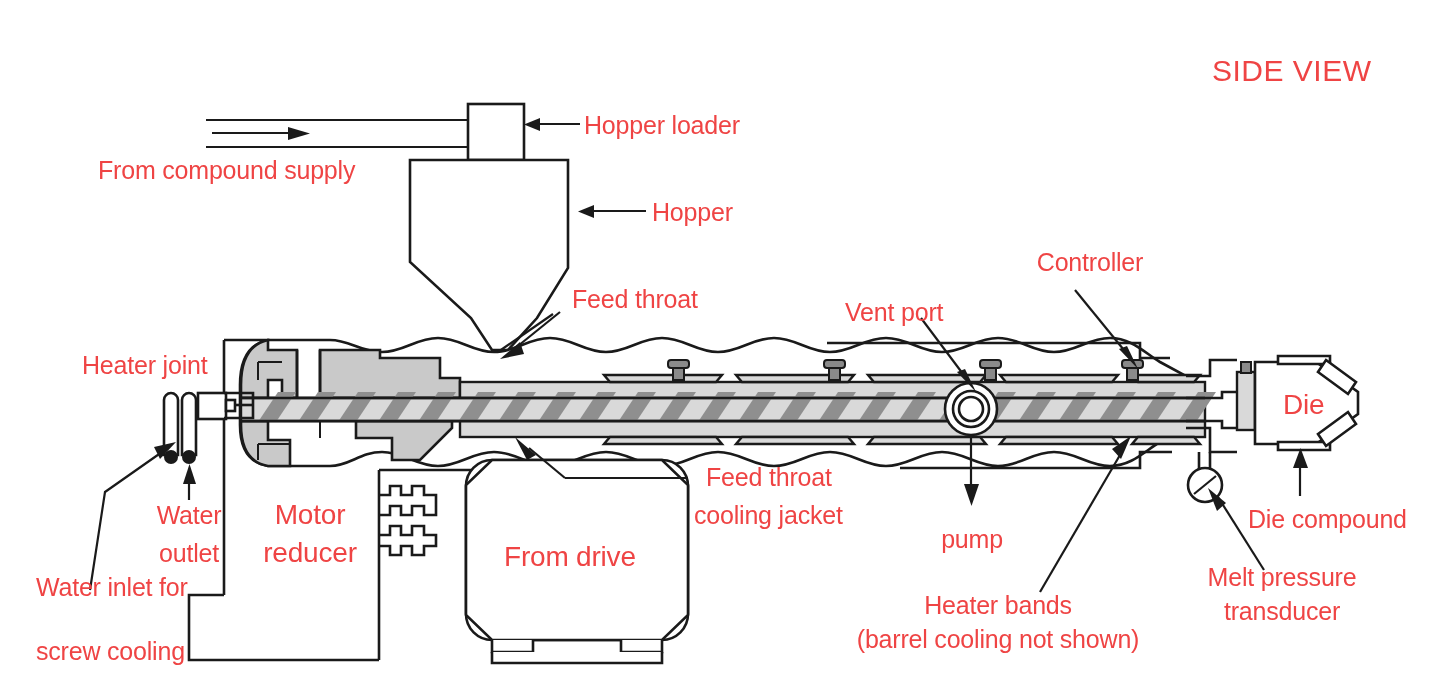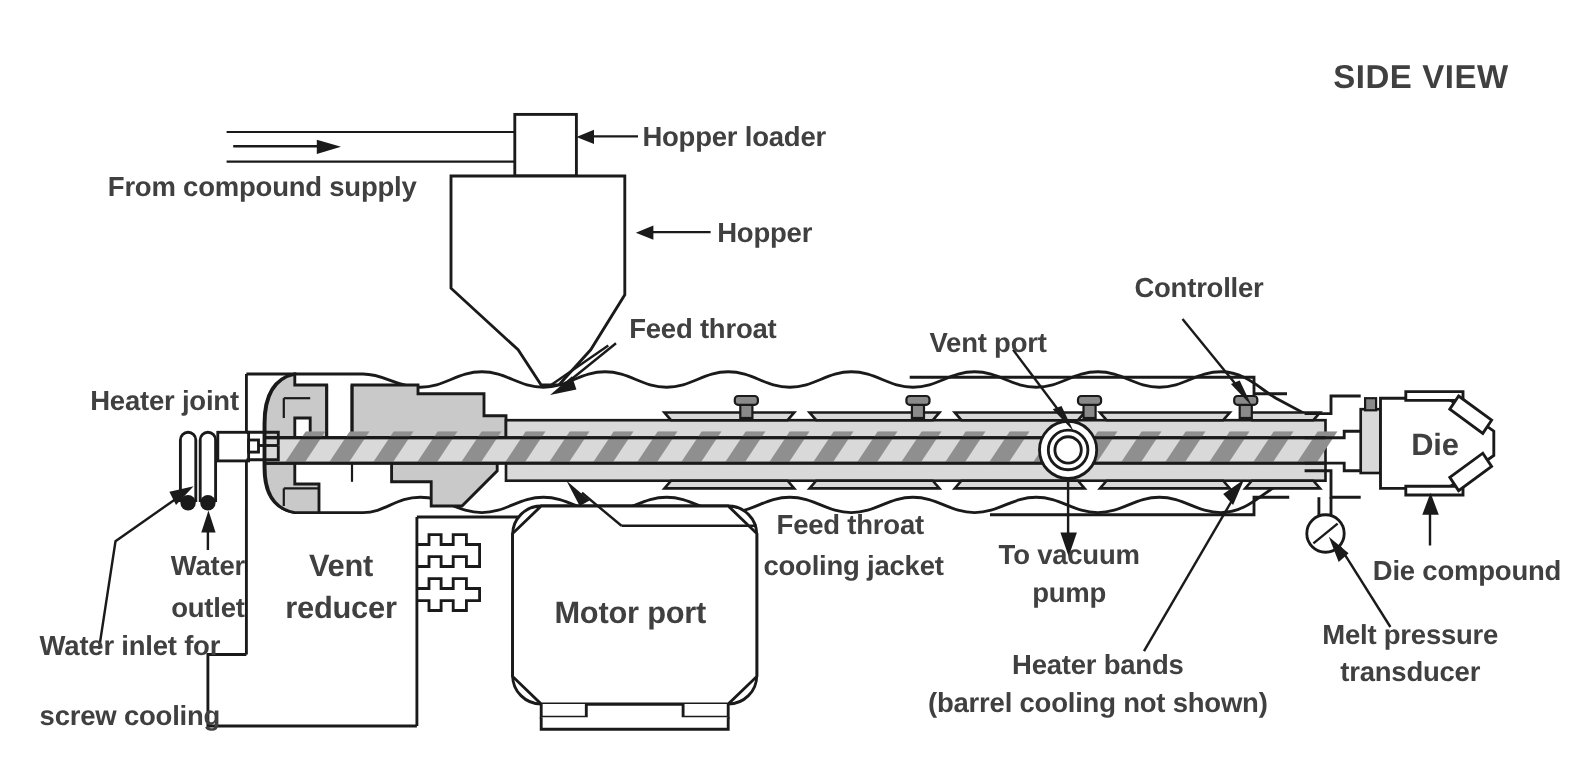--- a/index.html
+++ b/index.html
@@ -17,27 +17,26 @@
   }
   #diagram {
     position: absolute;
     left: 0;
     top: 0;
     width: 1444px;
     height: 692px;
   }
   .lbl {
     position: absolute;
-    color: #404040;
+    color: #ef4444;
     font-family: "Liberation Sans", sans-serif;
     font-size: 25px;
     line-height: 30px;
     white-space: pre;
     letter-spacing: -0.2px;
-    font-weight: bold;
   }
   .lbl.ctr { text-align: center; }
   .lbl.title { font-size: 30px; letter-spacing: 0.5px; }
   .lbl.inner { font-size: 28px; }
 </style>
 </head>
 <body>
 
 <div id="stage">
 
@@ -333,33 +332,32 @@
   <div class="lbl" style="left:572px; top:284px;">Feed throat</div>
 
   <div class="lbl" style="left:82px; top:350px;">Heater joint</div>
 
   <div class="lbl ctr" style="left:136px; top:500px; width:106px;">Water</div>
   <div class="lbl ctr" style="left:136px; top:538px; width:106px;">outlet</div>
 
   <div class="lbl" style="left:36px; top:572px;text-align:right;">Water inlet for</div>
   <div class="lbl" style="left:36px; top:636px;">screw cooling</div>
 
-  <div class="lbl inner ctr" style="left:246px; top:500px; width:128px;">Vent</div>
+  <div class="lbl inner ctr" style="left:246px; top:500px; width:128px;">Motor</div>
   <div class="lbl inner ctr" style="left:246px; top:538px; width:128px;">reducer</div>
 
-  <div class="lbl inner" style="left:504px; top:542px;">Motor port</div>
+  <div class="lbl inner" style="left:504px; top:542px;">From drive</div>
 
   <div class="lbl" style="left:706px; top:462px;">Feed throat</div>
   <div class="lbl" style="left:694px; top:500px;">cooling jacket</div>
 
   <div class="lbl" style="left:845px; top:297px;">Vent port</div>
 
   <div class="lbl ctr" style="left:996px; top:247px; width:188px;">Controller</div>
 
-  <div class="lbl ctr" style="left:890px; top:490px; width:164px;">To vacuum</div>
   <div class="lbl ctr" style="left:890px; top:524px; width:164px;">pump</div>
 
   <div class="lbl ctr" style="left:838px; top:590px; width:320px;">Heater bands</div>
   <div class="lbl ctr" style="left:818px; top:624px; width:360px;">(barrel cooling not shown)</div>
 
   <div class="lbl ctr" style="left:1184px; top:562px; width:196px;">Melt pressure</div>
   <div class="lbl ctr" style="left:1184px; top:596px; width:196px;">transducer</div>
 
   <div class="lbl inner" style="left:1283px; top:390px;">Die</div>
   <div class="lbl" style="left:1248px; top:504px;">Die compound</div>

